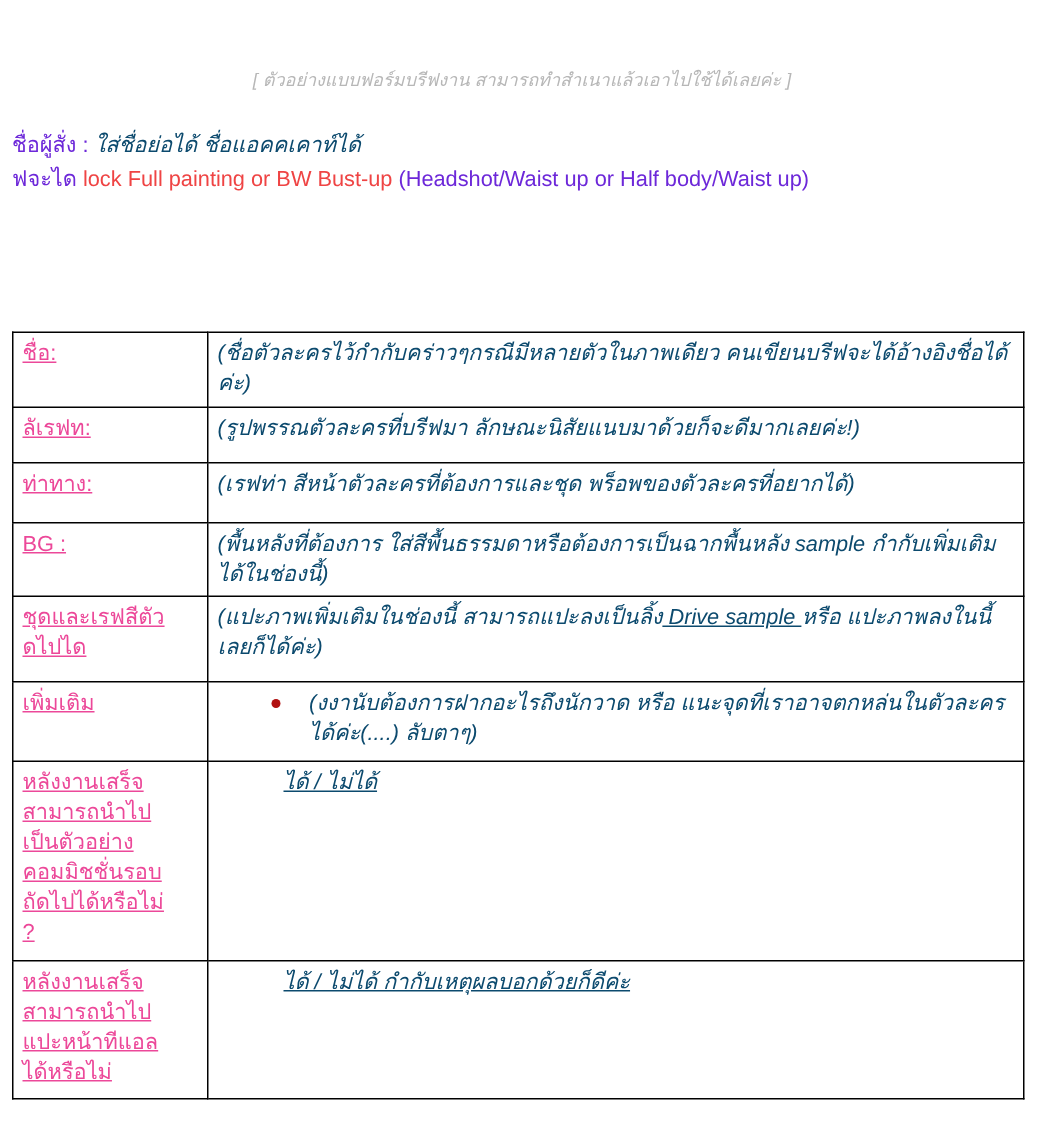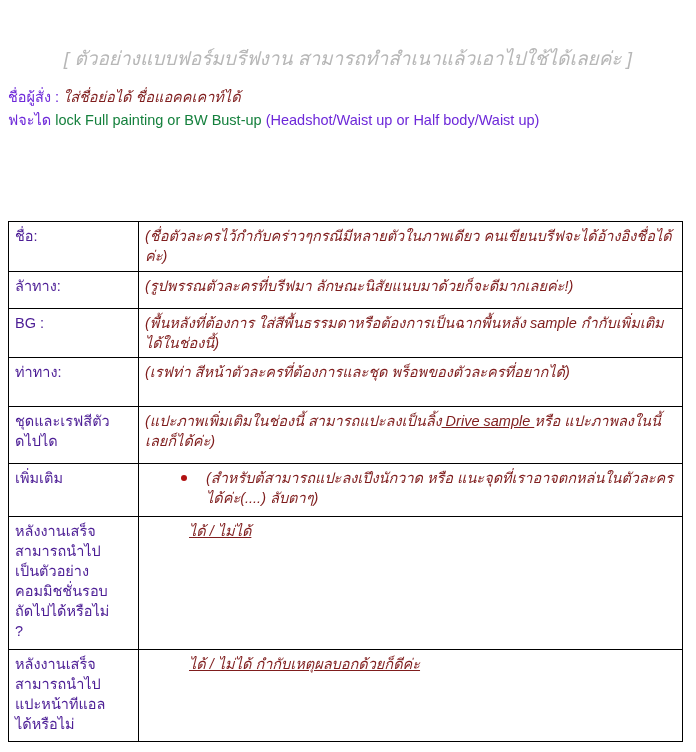--- a/index.html
+++ b/index.html
@@ -11,55 +11,56 @@
     font-family: "Liberation Sans", "DejaVu Sans", sans-serif;
     font-size: 14.5px;
     color: #000000;
   }
   .header-note {
     position: absolute;
     top: 43px; left: 0; right: 0;
     text-align: center;
     color: #b7b7b7;
     font-style: italic;
-    font-size: 19px;
+    font-size: 12px;
   }
   .intro {
     position: absolute;
     top: 86px; left: 8px; right: 8px;
   }
   .intro-line {
     line-height: 23px;
     white-space: nowrap;
   }
   .seg-plain { color: #6d28d9; font-style: normal; }
-  .seg-red { color: #15803d; font-style: normal; }
-  .seg-red-italic { color: #7f1d1d; font-style: italic; }
+  .seg-red { color: #ef4444; font-style: normal; }
+  .seg-red-italic { color: #0c4a6e; font-style: italic; }
 
   table.brief-table {
     position: absolute;
     top: 221px; left: 8px;
     width: 675px;
     border-collapse: collapse;
     table-layout: fixed;
   }
   table.brief-table td {
     border: 1px solid #000000;
     vertical-align: top;
     padding: 4px 6px 4px 6px;
     line-height: 20px;
     overflow: hidden;
   }
   td.label-cell {
     width: 130px;
-    color: #4c1d95;
+    color: #ec4899;
     white-space: pre-line;
+    text-decoration: underline;
   }
   td.value-cell {
-    color: #7f1d1d;
+    color: #0c4a6e;
     font-style: italic;
   }
   td.value-cell.indent .cell-text { padding-left: 44px; text-decoration: underline; }
   tr:nth-child(1) { height: 50px; }
   tr:nth-child(2) { height: 37px; }
   tr:nth-child(3) { height: 40px; }
   tr:nth-child(4) { height: 49px; }
   tr:nth-child(5) { height: 57px; }
   tr:nth-child(6) { height: 53px; }
   tr:nth-child(7) { height: 133px; }
@@ -87,48 +88,48 @@
 
 <table class="brief-table">
   <tbody>
       <tr>
     <td class="label-cell">ชื่อ:</td>
     <td class="value-cell">
       <div class="cell-text"><span>(ชื่อตัวละครไว้กำกับคร่าวๆกรณีมีหลายตัวในภาพเดียว คนเขียนบรีฟจะได้อ้างอิงชื่อได้ค่ะ)</span></div>
     </td>
   </tr>
       <tr>
-    <td class="label-cell">ลัาทาง:</td>
+    <td class="label-cell">ลัเรฟท:</td>
     <td class="value-cell">
       <div class="cell-text"><span>(รูปพรรณตัวละครที่บรีฟมา ลักษณะนิสัยแนบมาด้วยก็จะดีมากเลยค่ะ!)</span></div>
+    </td>
+  </tr>
+      <tr>
+    <td class="label-cell">ท่าทาง:</td>
+    <td class="value-cell">
+      <div class="cell-text"><span>(เรฟท่า สีหน้าตัวละครที่ต้องการและชุด พร็อพของตัวละครที่อยากได้)</span></div>
     </td>
   </tr>
       <tr>
     <td class="label-cell">BG :</td>
     <td class="value-cell">
       <div class="cell-text"><span>(พื้นหลังที่ต้องการ ใส่สีพื้นธรรมดาหรือต้องการเป็นฉากพื้นหลัง sample กำกับเพิ่มเติมได้ในช่องนี้)</span></div>
-    </td>
-  </tr>
-      <tr>
-    <td class="label-cell">ท่าทาง:</td>
-    <td class="value-cell">
-      <div class="cell-text"><span>(เรฟท่า สีหน้าตัวละครที่ต้องการและชุด พร็อพของตัวละครที่อยากได้)</span></div>
     </td>
   </tr>
       <tr>
     <td class="label-cell">ชุดและเรฟสีตัว
 ดไปได</td>
     <td class="value-cell">
       <div class="cell-text"><span>(แปะภาพเพิ่มเติมในช่องนี้ สามารถแปะลงเป็นลิ้ง</span><span class="underlined"> Drive sample </span><span>หรือ แปะภาพลงในนี้เลยก็ได้ค่ะ)</span></div>
     </td>
   </tr>
       <tr>
     <td class="label-cell">เพิ่มเติม</td>
     <td class="value-cell">
-      <div class="cell-text bullet-item"><span class="bullet-dot"></span><span>(สำหรับต้สามารถแปะลงเปึงนักวาด หรือ แนะจุดที่เราอาจตกหล่นในตัวละครได้ค่ะ(....) ลับตาๆ)</span></div>
+      <div class="cell-text bullet-item"><span class="bullet-dot"></span><span>(งงานับต้องการฝากอะไรถึงนักวาด หรือ แนะจุดที่เราอาจตกหล่นในตัวละครได้ค่ะ(....) ลับตาๆ)</span></div>
     </td>
   </tr>
       <tr>
     <td class="label-cell">หลังงานเสร็จ
 สามารถนำไป
 เป็นตัวอย่าง
 คอมมิชชั่นรอบ
 ถัดไปได้หรือไม่
 ?</td>
     <td class="value-cell indent">

